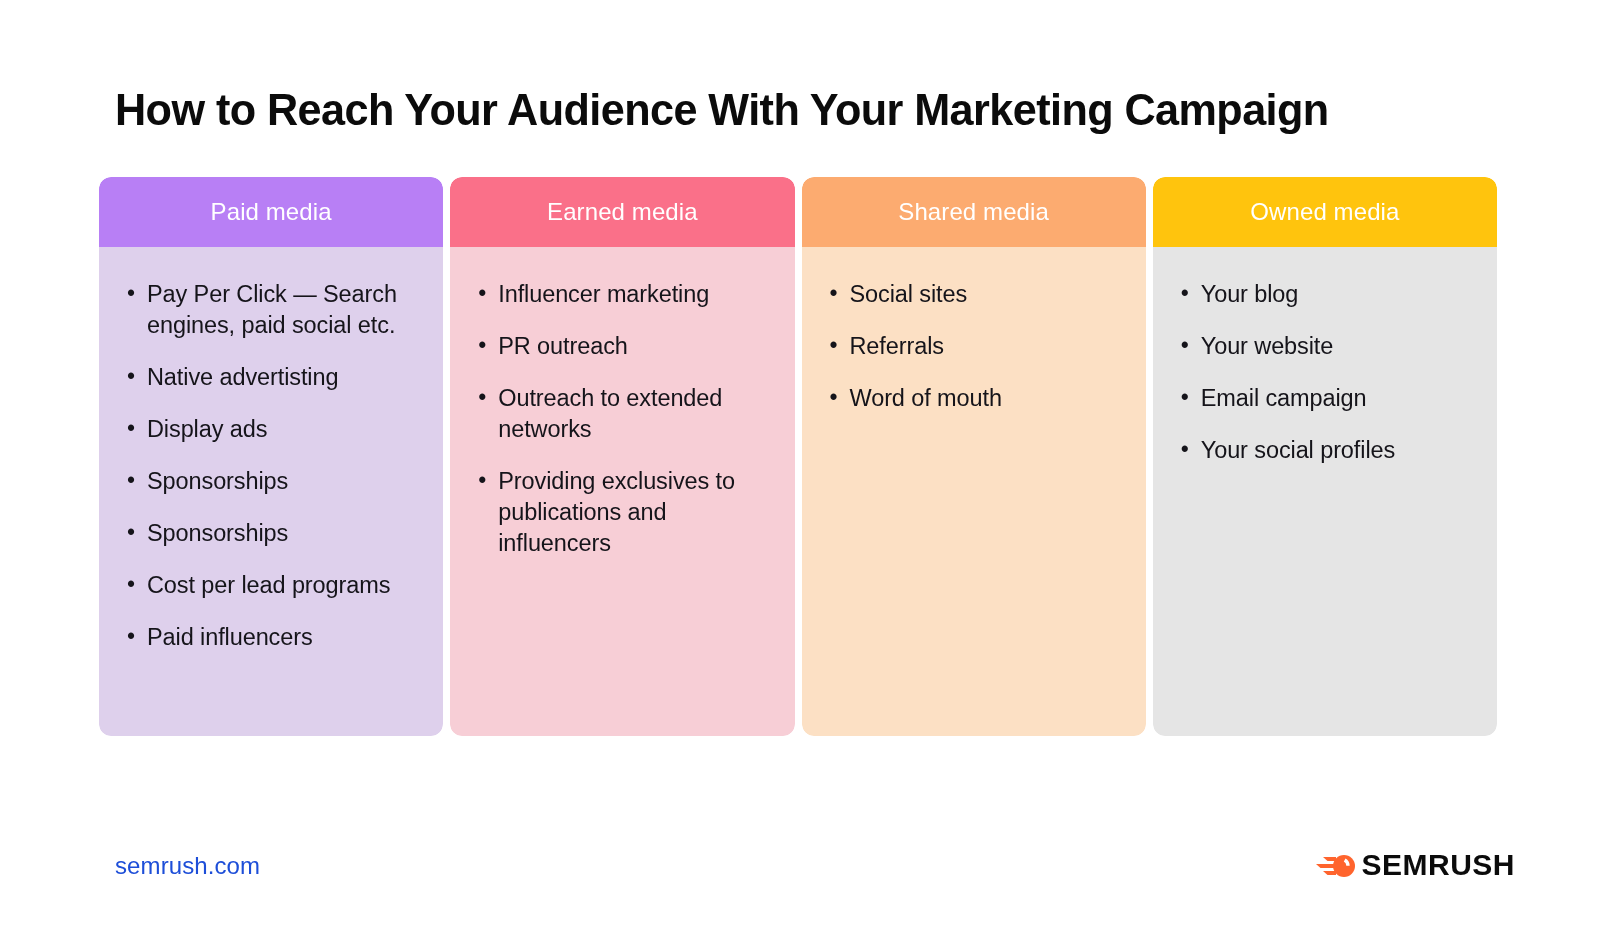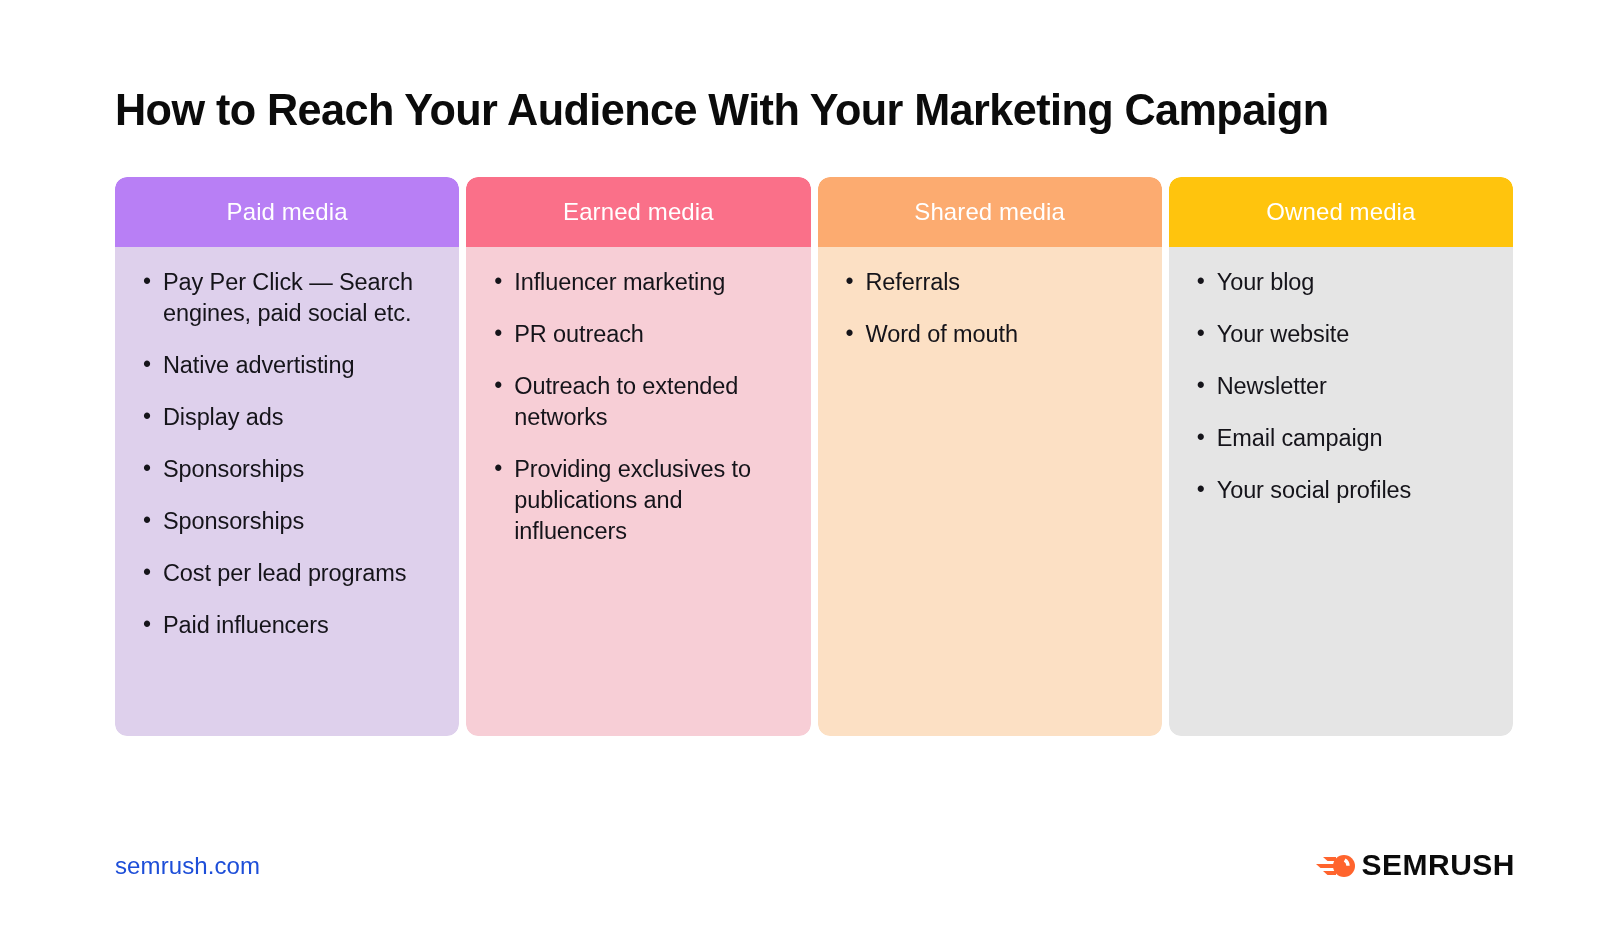--- a/index.html
+++ b/index.html
@@ -33,21 +33,21 @@
     color: #0b0b0b;
     font-family: "Liberation Sans", sans-serif;
     transform: scaleX(0.96);
     transform-origin: left top;
     white-space: nowrap;
   }
 
   
   #media-table {
     position: absolute;
-    left: 88px;
+    left: 72px;
     top: 177px;
     width: 1398px;
     height: 559px;
     display: flex;
     gap: 7px;
   }
 
   .media-column {
     flex: 1 1 0;
     display: flex;
@@ -64,21 +64,21 @@
     font-size: 24px;
     color: #ffffff;
     letter-spacing: 0.1px;
     border-top-left-radius: 12px;
     border-top-right-radius: 12px;
     flex: 0 0 70px;
   }
 
   .column-body {
     flex: 1 1 auto;
-    padding: 20px 22px 24px 22px;
+    padding: 32px 22px 24px 22px;
     border-bottom-left-radius: 12px;
     border-bottom-right-radius: 12px;
   }
 
   .bullet-list {
     list-style: none;
   }
 
   .bullet-list li {
     position: relative;
@@ -168,33 +168,33 @@
           <li>Outreach to extended networks</li>
           <li>Providing exclusives to publications and influencers</li>
         </ul>
       </div>
     </div>
 
     <div class="media-column">
       <div class="column-header" style="background: rgb(252, 171, 112);">Shared media</div>
       <div class="column-body" style="background: rgb(252, 224, 196);">
         <ul class="bullet-list">
+          <li>Social sites</li>
           <li>Referrals</li>
           <li>Word of mouth</li>
         </ul>
       </div>
     </div>
 
     <div class="media-column">
       <div class="column-header" style="background: rgb(255, 196, 13);">Owned media</div>
       <div class="column-body" style="background: #e5e5e5;">
         <ul class="bullet-list">
           <li>Your blog</li>
           <li>Your website</li>
-          <li>Newsletter</li>
           <li>Email campaign</li>
           <li>Your social profiles</li>
         </ul>
       </div>
     </div>
 
   </div>
 
   <div id="footer-url">semrush.com</div>
 

